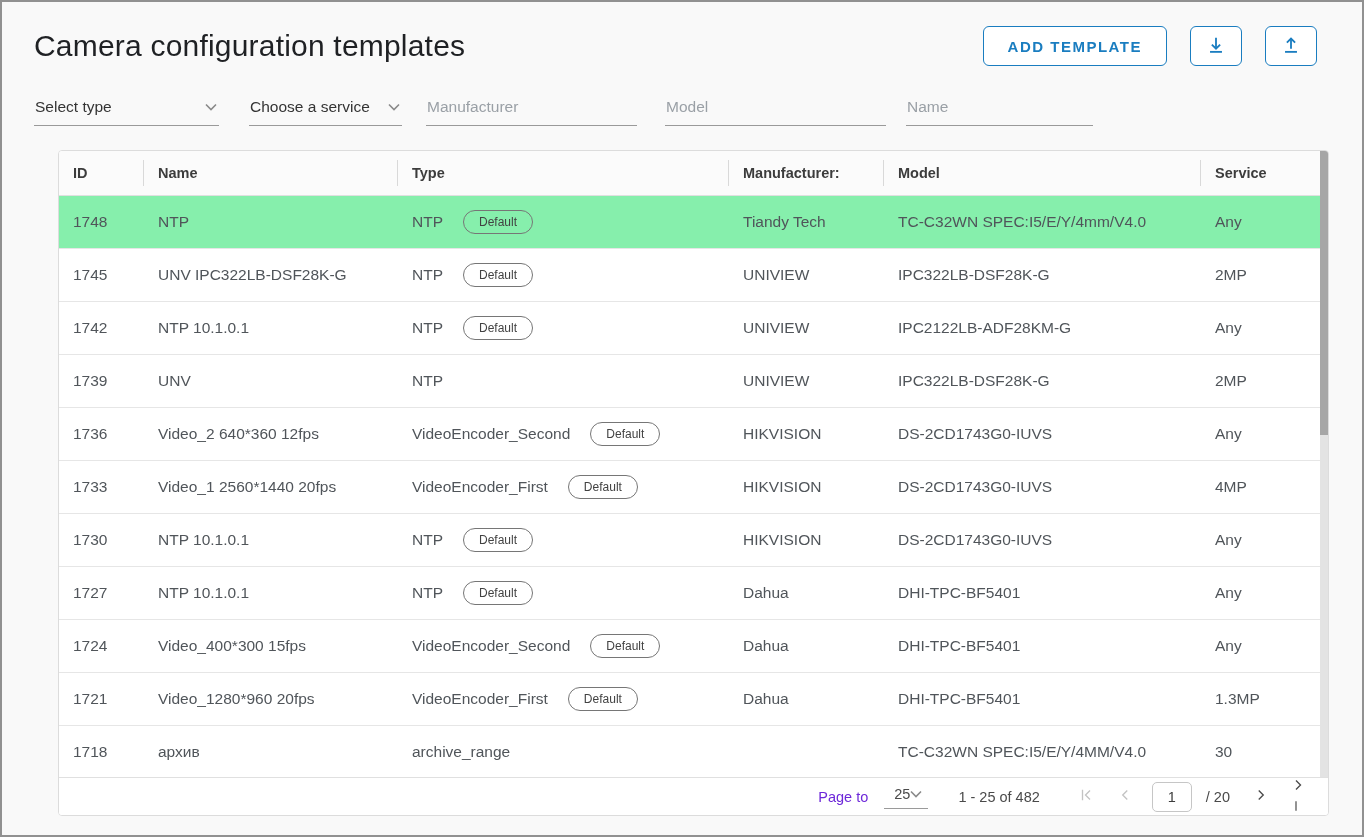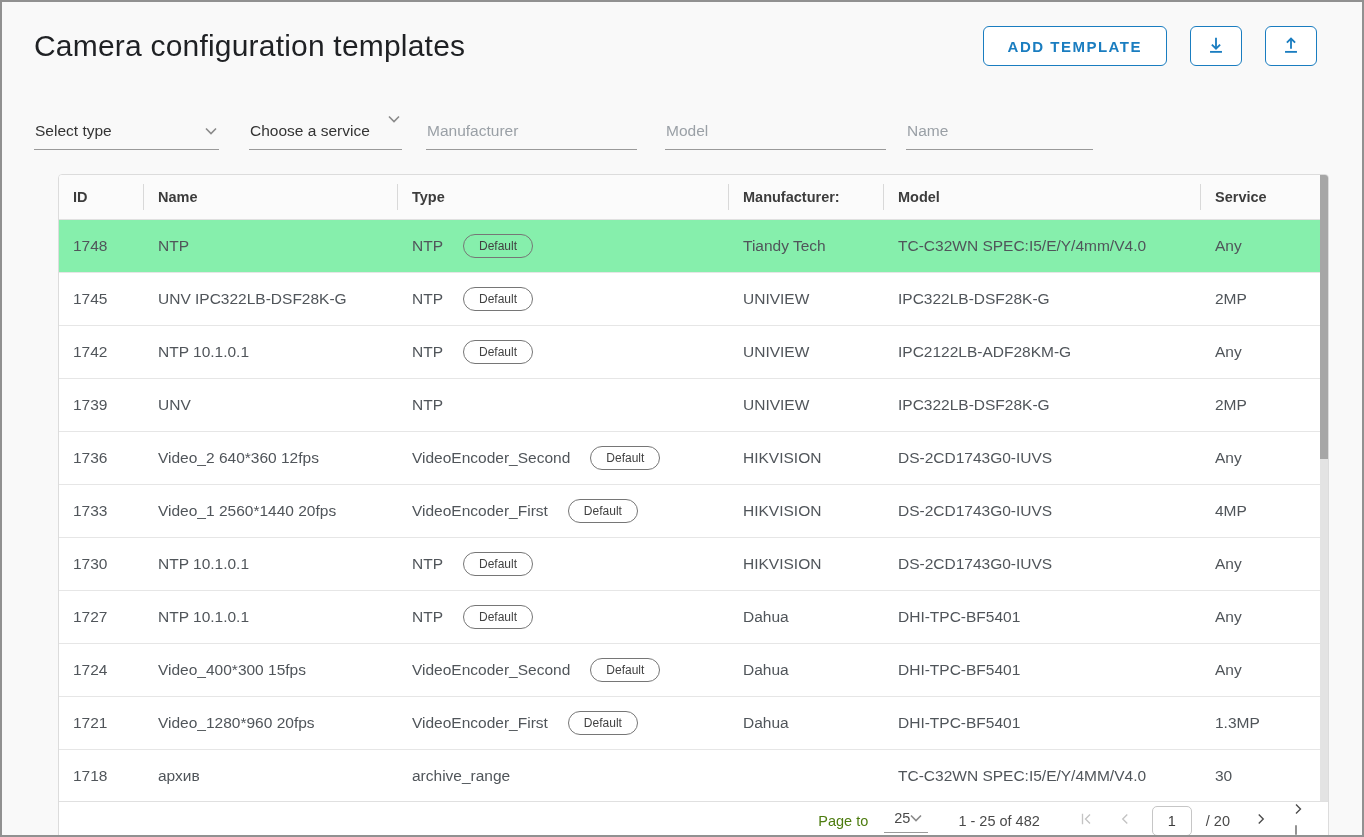--- a/index.html
+++ b/index.html
@@ -39,21 +39,21 @@
     font-family:"Liberation Sans", sans-serif; font-size:15.5px; color:#343434;
   }
   .field input::placeholder { color:#9aa0a6; opacity:1; }
   .chev { width:12px; height:8px; flex:none; }
   .chev polyline { fill:none; stroke:#8a8a8a; stroke-width:1.6; }
   .f-type { width:185px; margin-right:30px; }
   .f-service { width:153px; margin-right:24px; }
   .f-manufacturer { width:211px; margin-right:28px; }
   .f-model { width:221px; margin-right:20px; }
   .f-name { width:187px; }
-  .f-service .val { margin-right:8px;margin-top:24px; }
+  .f-service .val { margin-right:8px; }
 
   
   .card {
     position:relative; margin-top:24px; background:#fff;
     border:1px solid #dcdcdc; border-radius:4px; height:666px; overflow:hidden;margin-left:24px;
   }
   .grid-row { display:grid; grid-template-columns:85px 254px 331px 155px 317px 1fr; }
   .thead { height:45px; background:#fbfbfb; border-bottom:1px solid #e0e0e0; }
   .th {
     display:flex; align-items:center; padding-left:14px; position:relative;
@@ -73,21 +73,21 @@
   
   .vscroll { position:absolute; top:0; right:0; width:8px; height:628px; background:#e3e3e3; }
   .vscroll .thumb { width:100%; height:284px; background:#a6a6a6; }
 
   
   .tfoot {
     position:absolute; left:0; right:0; bottom:0; height:38px; background:#fff;
     border-top:1px solid #e0e0e0; display:flex; align-items:center; justify-content:flex-end;
     padding-right:14px; font-size:14.5px; color:#4a4a4a;
   }
-  .pg-label { color:#4d7c0f; margin-right:16px; }
+  .pg-label { color:#6d28d9; margin-right:16px; }
   .pg-size {
     display:flex; align-items:center; border-bottom:1px solid #9a9a9a;
     padding:2px 6px 6px 10px; margin-right:30px; cursor:pointer;
   }
   .pg-range { margin-right:32px; }
   .pg-nav { display:flex; align-items:center; gap:8px; }
   .pg-btn { background:none; border:none; width:30px; height:30px; display:flex; align-items:center; justify-content:center; cursor:pointer; }
   .pg-btn svg { fill:none; stroke-width:1.8; }
   .pg-btn.disabled svg { stroke:#c3c3c3; }
   .pg-btn.enabled svg { stroke:#4a4a4a; }

